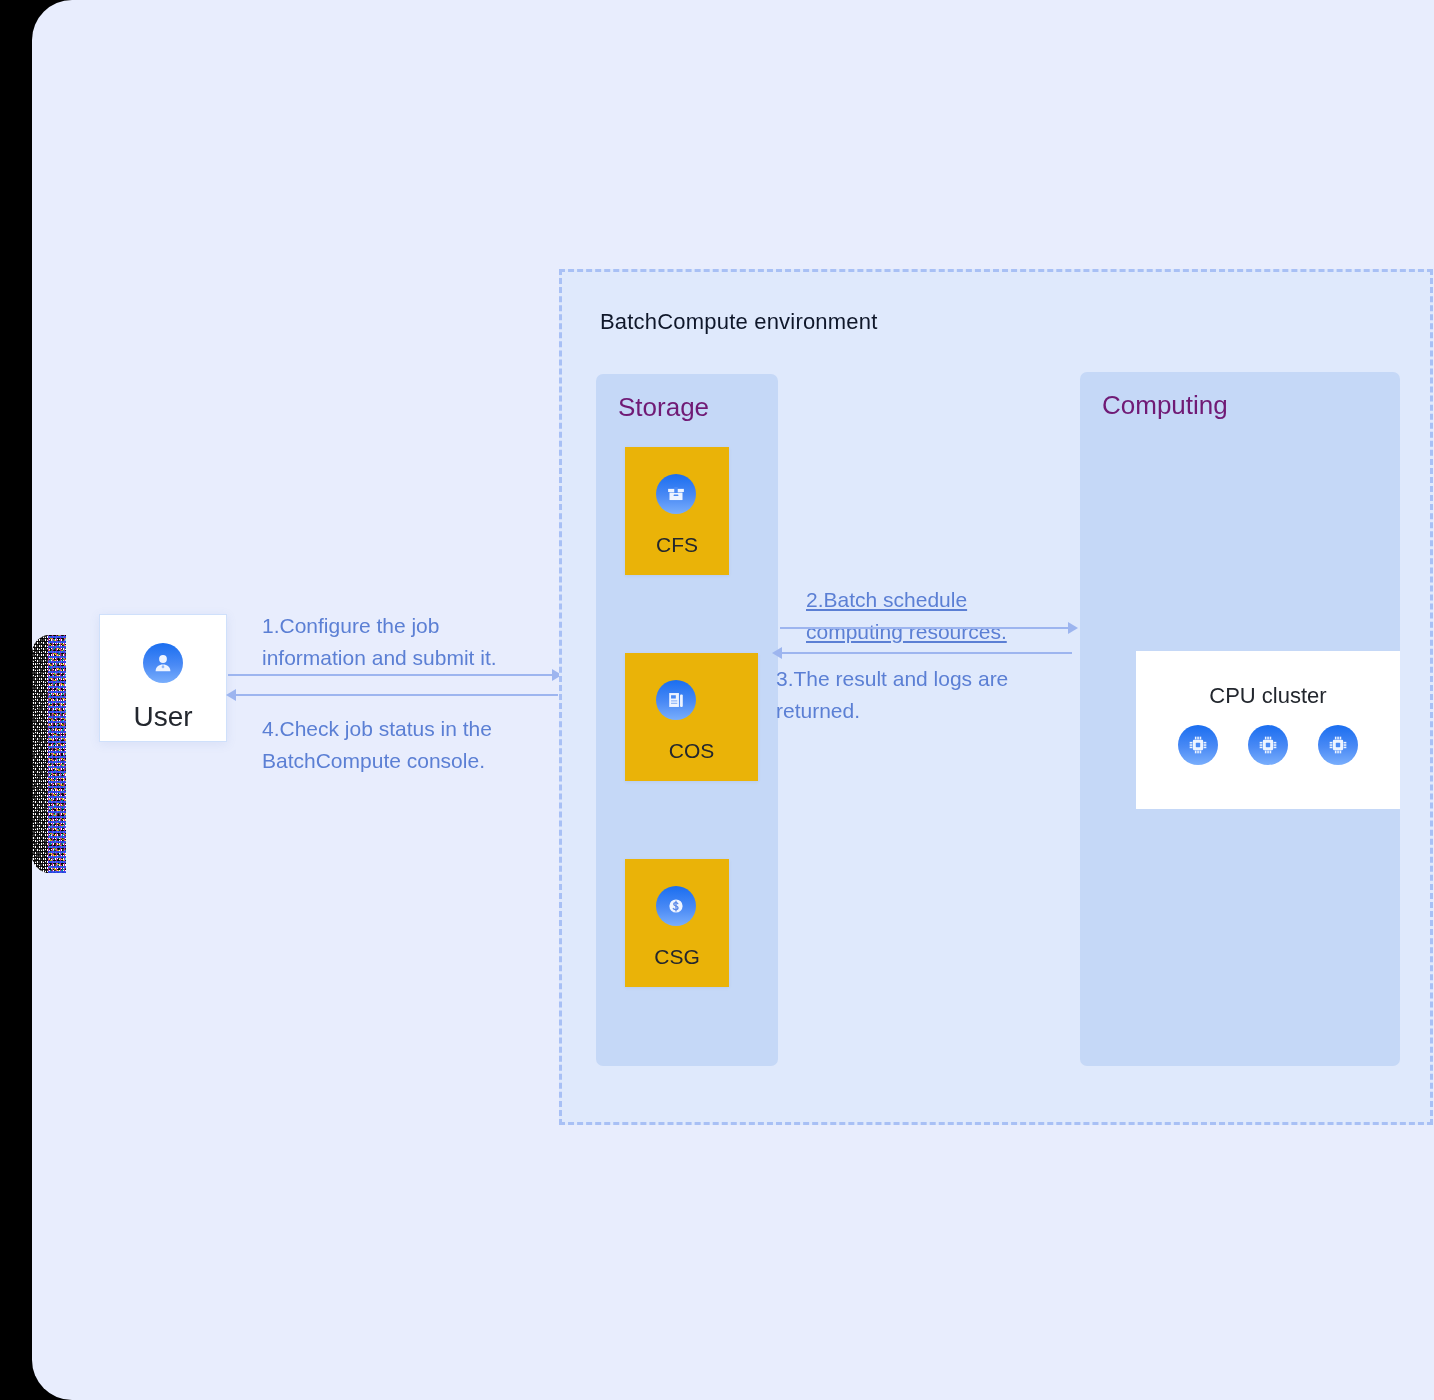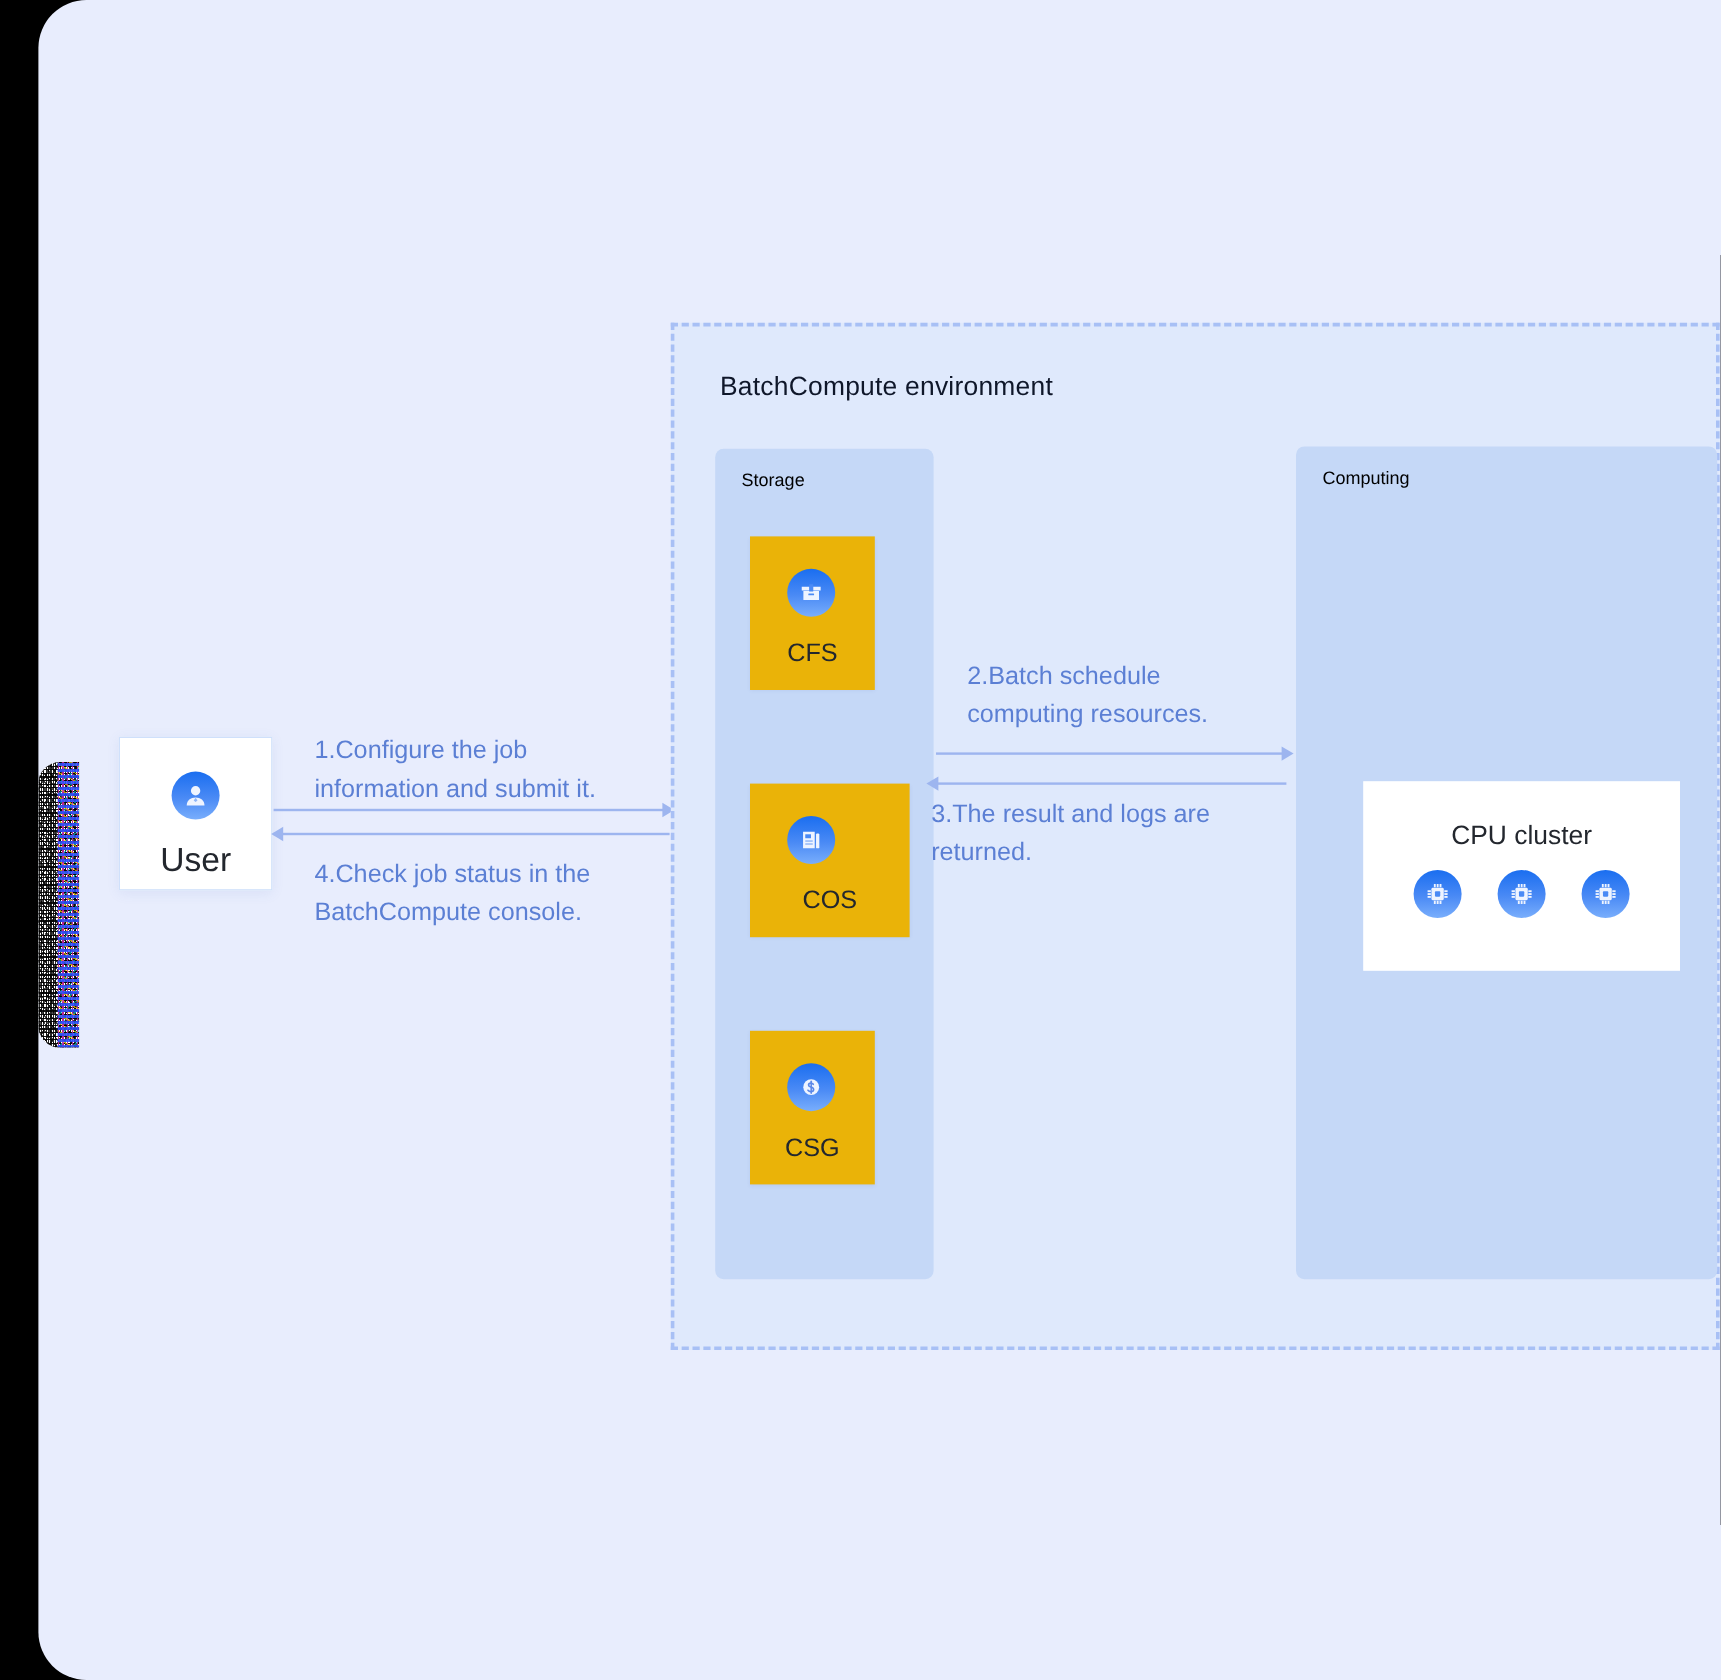--- a/index.html
+++ b/index.html
@@ -88,26 +88,26 @@
   
   .group-panel {
     position: absolute;
     background: #c5d8f7;
     border-radius: 7px;
   }
   .group-title {
     position: absolute;
     left: 22px;
     top: 18px;
-    font-size: 15px;
-    color: #000000;
+    font-size: 26px;
+    color: #701a75;
     white-space: nowrap;
   }
   #panel-storage   { left: 564px; top: 374px; width: 182px; height: 692px; }
-  #panel-computing { left: 1048px; top: 372px; width: 320px; height: 694px; padding-left: 31px; }
+  #panel-computing { left: 1048px; top: 372px; width: 320px; height: 694px; }
 
   
   .svc-card {
     position: absolute;
     width: 104px;
     height: 128px;
     background: #eab308;
     box-shadow: 0 1px 3px rgba(70,100,180,.10);
   }
   .svc-card .svc-icon { position: absolute; left: 31px; top: 27px; }
@@ -194,21 +194,21 @@
   #arr2-line { left: 196px; top: 694px; width: 330px; }
   #arr2-head { left: 194px; top: 689px; }
   #lbl-1 { left: 230px; top: 610px; width: 300px; }
   #lbl-4 { left: 230px; top: 713px; width: 300px; }
 
   
   #arr3-line { left: 748px; top: 627px; width: 292px; }
   #arr3-head { left: 1036px; top: 622px; }
   #arr4-line { left: 748px; top: 652px; width: 292px; }
   #arr4-head { left: 740px; top: 647px; }
-  #lbl-2 { left: 774px; top: 548px; width: 290px; }
+  #lbl-2 { left: 774px; top: 584px; width: 290px; text-decoration: underline; }
   #lbl-3 { left: 744px; top: 663px; width: 280px; }
 </style>
 </head>
 <body>
 
 <div id="stage">
 
   <div id="outer-card">
 
     <div id="edge-noise">

